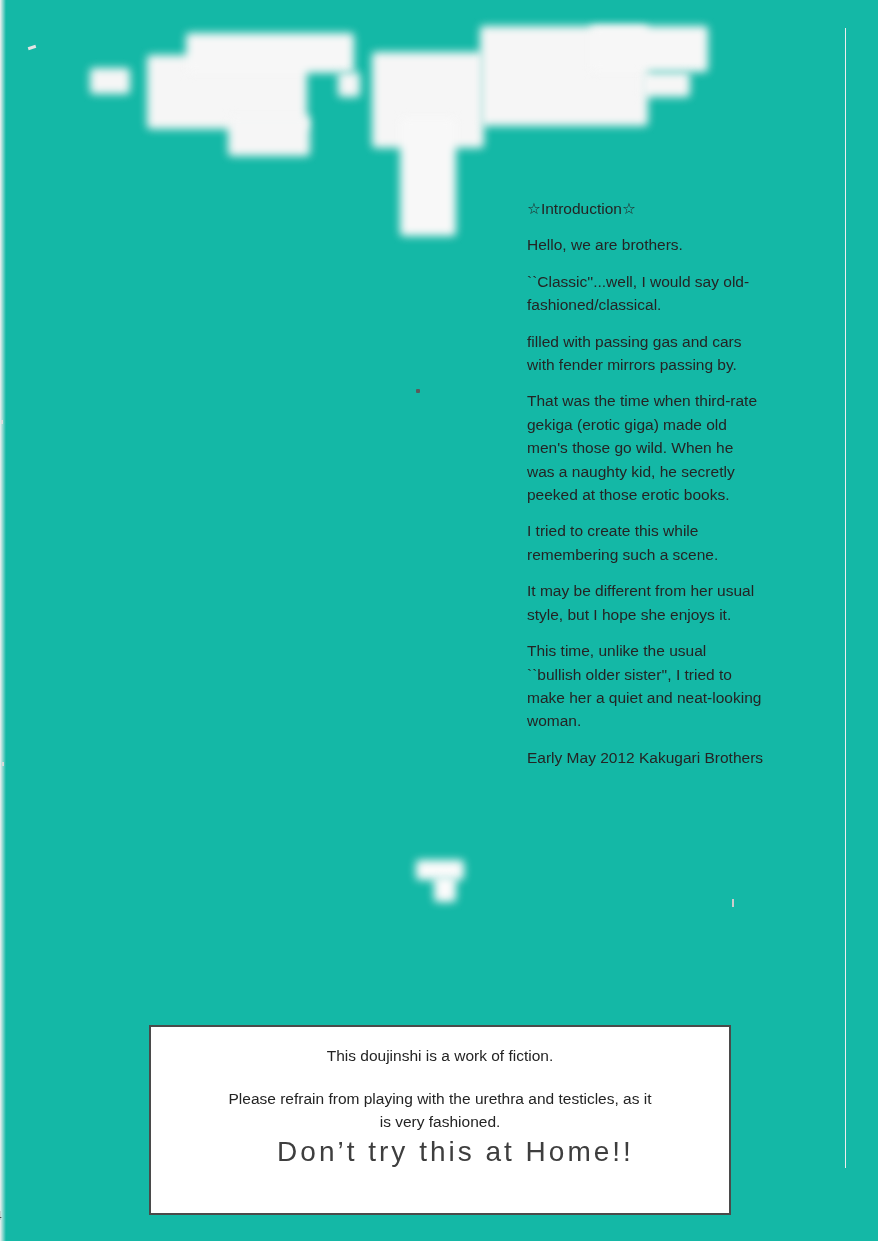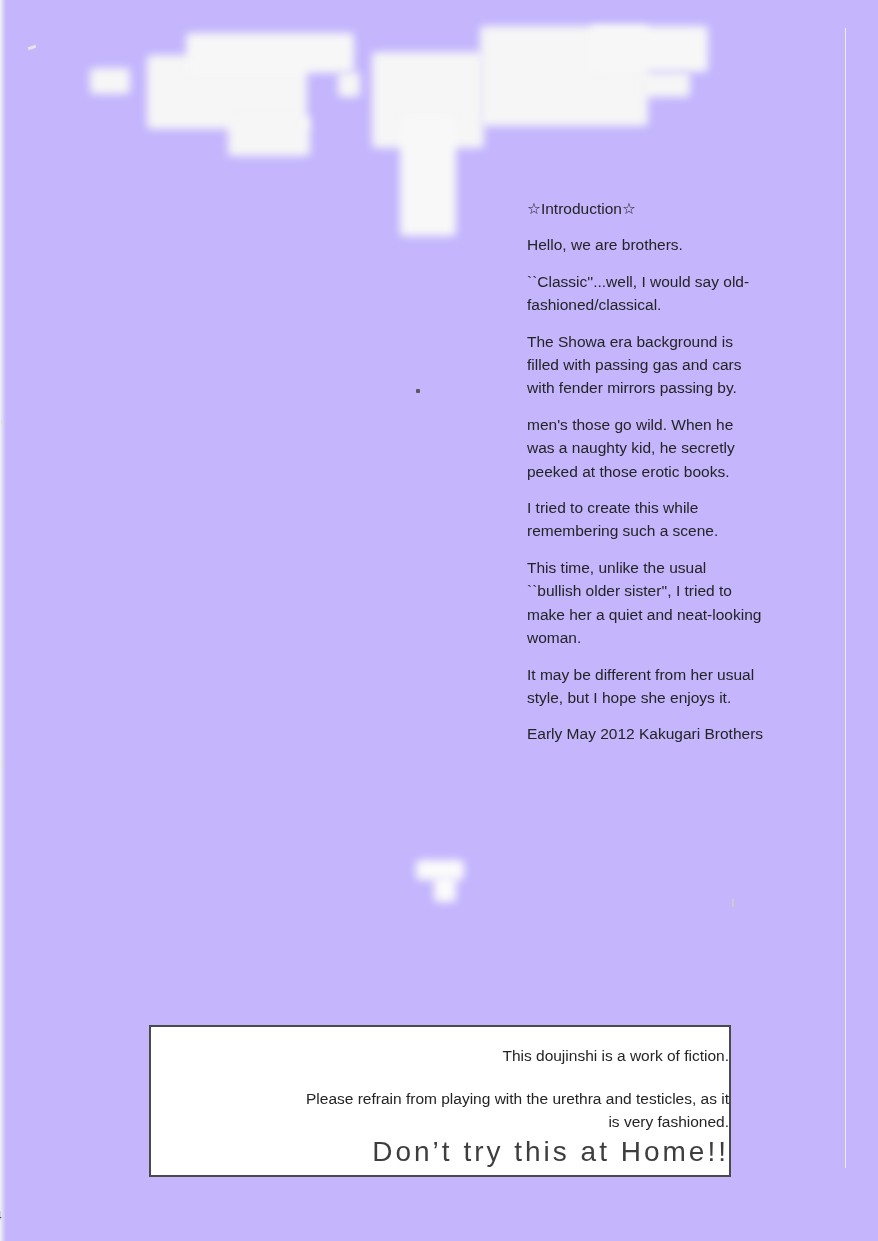--- a/index.html
+++ b/index.html
@@ -1,20 +1,20 @@
 <!DOCTYPE html>
 <html><head>
 <meta charset="utf-8">
 <style>
   html, body { margin: 0; padding: 0; background: #ffffff; }
   .page {
     position: relative;
     width: 878px;
     height: 1241px;
-    background: #c4b5fd;
+    background: #14b8a6;
     overflow: hidden;
     font-family: "Liberation Sans", sans-serif;
     color: #242424;
   }
 
   
   .ghost {
     position: absolute;
     background: #f6f6f6;
     filter: blur(4px);
@@ -63,25 +63,25 @@
   }
   .intro-heading { margin: 0 0 13px 0; }
   .para { margin: 0 0 13px 0; }
   .para:last-child { margin-bottom: 4px; }
   .line { white-space: nowrap; }
 
   
   .disclaimer-box {
     position: absolute;
     left: 149px; top: 1025px;
-    width: 582px; height: 152px;
+    width: 582px; height: 190px;
     box-sizing: border-box;
     border: 2px solid #4a4a4a;
     background: #ffffff;
-    text-align: right;
+    text-align: center;
     padding-top: 17px;
   }
   .box-line1 {
     font-size: 15.5px;
     line-height: 23px;
     color: #242424;
   }
   .box-line2 {
     margin-top: 20px;
     font-size: 15.5px;
@@ -140,42 +140,43 @@
     <div class="intro-heading">☆Introduction☆</div>
     <div class="intro-text">
         <div class="para">
           <div class="line">Hello, we are brothers.</div>
         </div>
         <div class="para">
           <div class="line">``Classic''...well, I would say old-</div>
           <div class="line">fashioned/classical.</div>
         </div>
         <div class="para">
-          <div class="line">The Showa era background is</div>
           <div class="line">filled with passing gas and cars</div>
           <div class="line">with fender mirrors passing by.</div>
         </div>
         <div class="para">
+          <div class="line">That was the time when third-rate</div>
+          <div class="line">gekiga (erotic giga) made old</div>
           <div class="line">men's those go wild. When he</div>
           <div class="line">was a naughty kid, he secretly</div>
           <div class="line">peeked at those erotic books.</div>
         </div>
         <div class="para">
           <div class="line">I tried to create this while</div>
           <div class="line">remembering such a scene.</div>
         </div>
         <div class="para">
+          <div class="line">It may be different from her usual</div>
+          <div class="line">style, but I hope she enjoys it.</div>
+        </div>
+        <div class="para">
           <div class="line">This time, unlike the usual</div>
           <div class="line">``bullish older sister'', I tried to</div>
           <div class="line">make her a quiet and neat-looking</div>
           <div class="line">woman.</div>
-        </div>
-        <div class="para">
-          <div class="line">It may be different from her usual</div>
-          <div class="line">style, but I hope she enjoys it.</div>
         </div>
         <div class="para">
           <div class="line">Early May 2012 Kakugari Brothers</div>
         </div>
       </div>
   </div>
 
   <div class="disclaimer-box">
     <div class="box-line1">This doujinshi is a work of fiction.</div>
     <div class="box-line2">Please refrain from playing with the urethra and testicles, as it</div>

